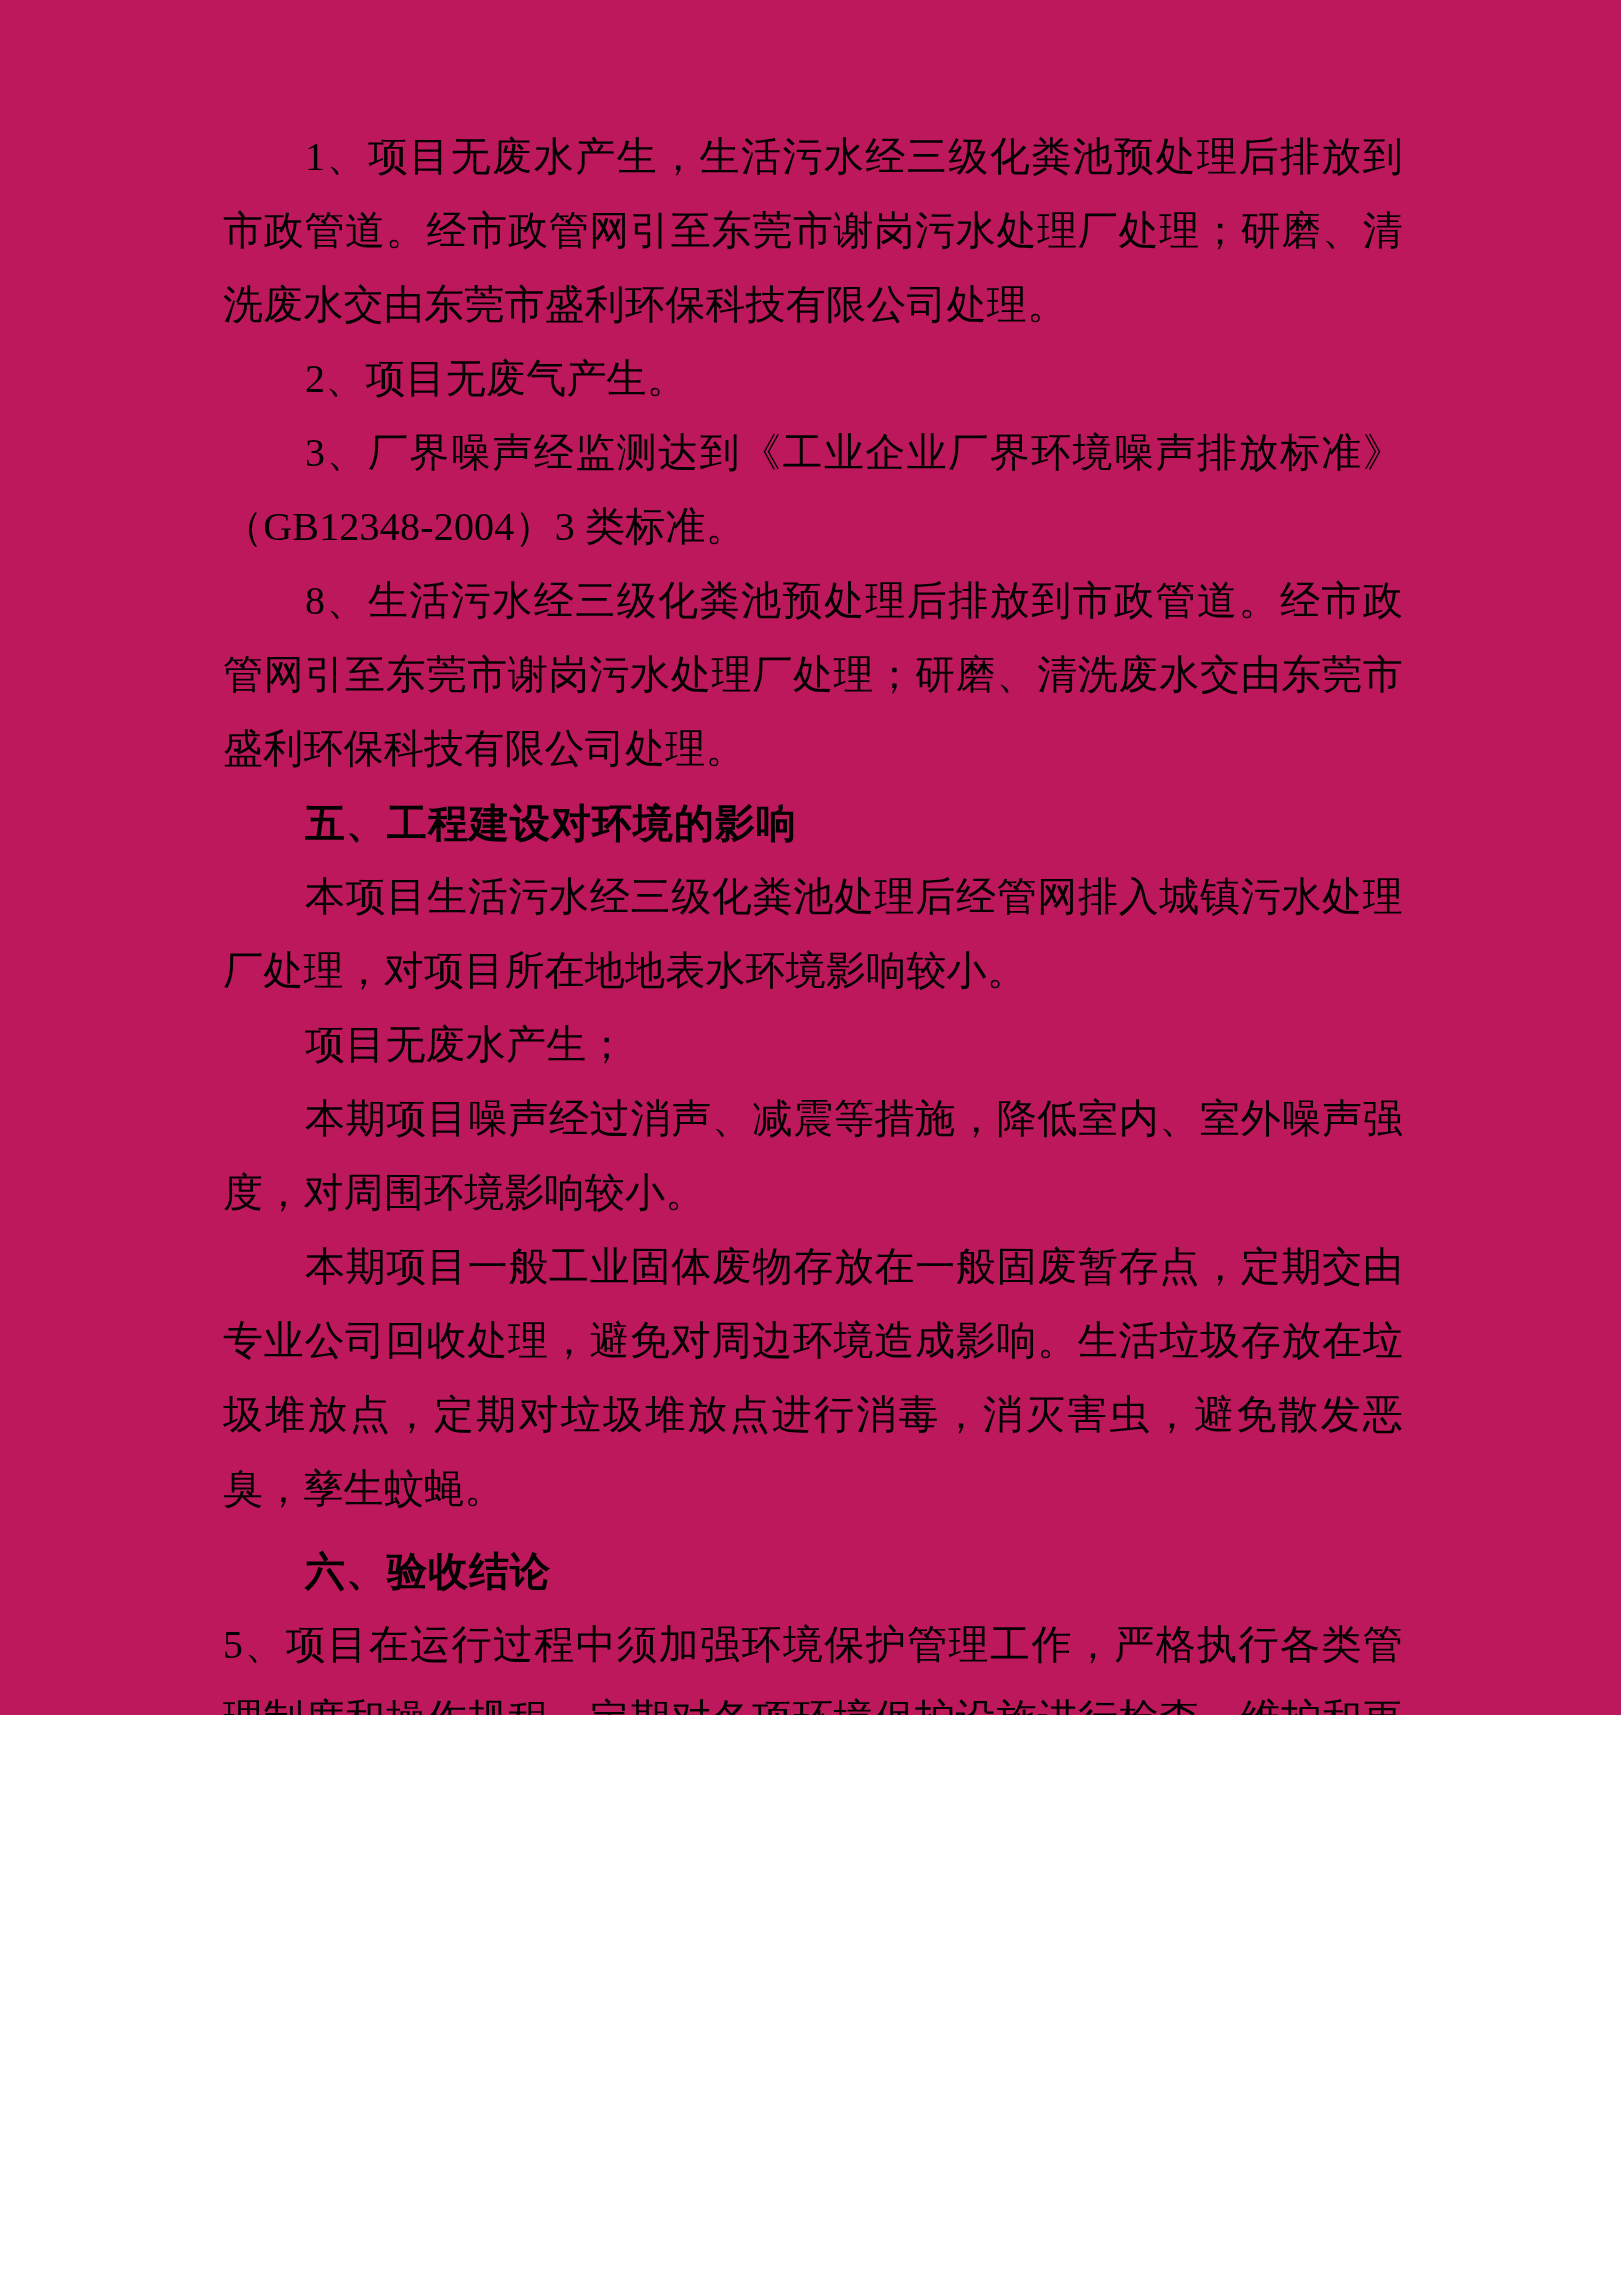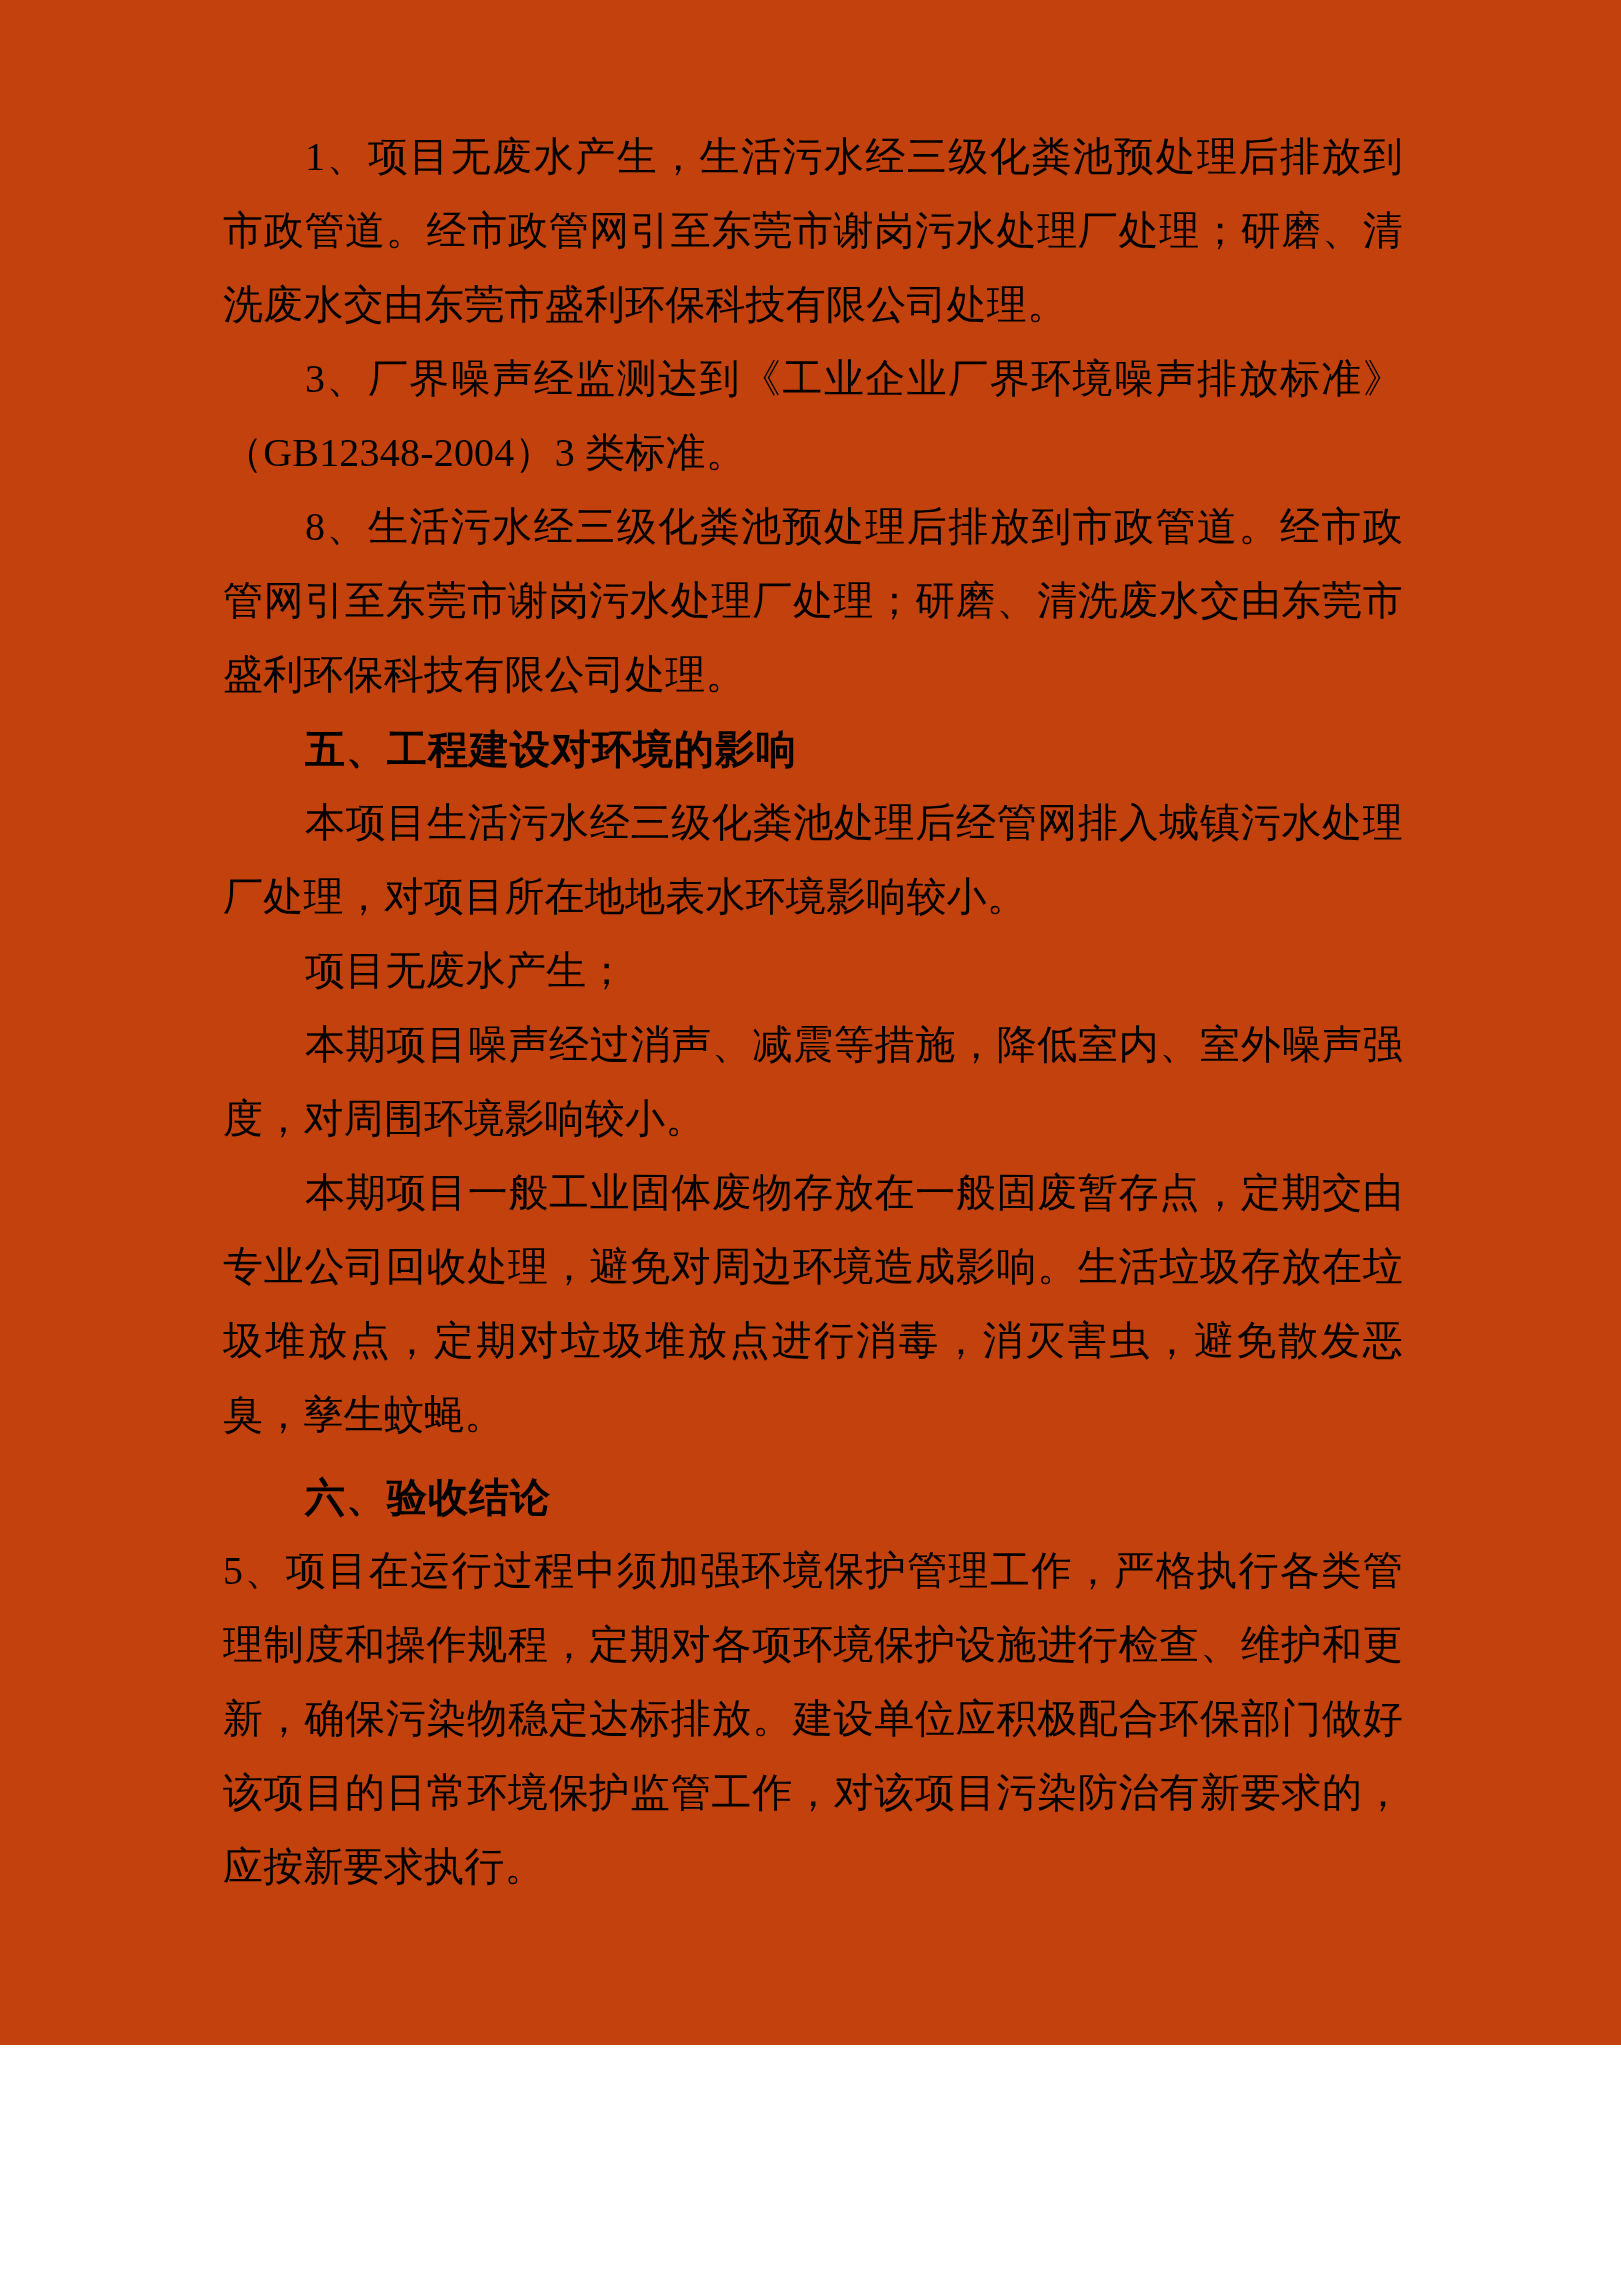--- a/index.html
+++ b/index.html
@@ -7,22 +7,22 @@
     padding: 0;
     background: #ffffff;
   }
   body {
     font-family: "Liberation Serif", "DejaVu Serif", serif;
     color: #000000;
   }
   .page {
     position: relative;
     width: 1621px;
-    height: 2045px;
-    background: #c2410c;
+    height: 1715px;
+    background: #be185d;
     box-sizing: border-box;
     overflow: hidden;
   }
   .content {
     position: absolute;
     left: 223px;
     top: 120px;
     width: 1180px;
   }
   .para {
@@ -64,20 +64,21 @@
 </style>
 </head>
 <body>
 
 <div class="page">
 
   <div class="content">
 
     <p class="para indent">1、项目无废水产生，生活污水经三级化粪池预处理后排放到市政管道。经市政管网引至东莞市谢岗污水处理厂处理；研磨、清洗废水交由东莞市盛利环保科技有限公司处理。</p>
 
+    <p class="para indent">2、项目无废气产生。</p>
 
     <p class="para indent">3、厂界噪声经监测达到《工业企业厂界环境噪声排放标准》（GB12348-2004）3 类标准。</p>
 
     <p class="para indent">8、生活污水经三级化粪池预处理后排放到市政管道。经市政管网引至东莞市谢岗污水处理厂处理；研磨、清洗废水交由东莞市盛利环保科技有限公司处理。</p>
 
     <h2 class="heading">五、工程建设对环境的影响</h2>
 
     <p class="para indent">本项目生活污水经三级化粪池处理后经管网排入城镇污水处理厂处理，对项目所在地地表水环境影响较小。</p>
 
     <p class="para indent">项目无废水产生；</p>

